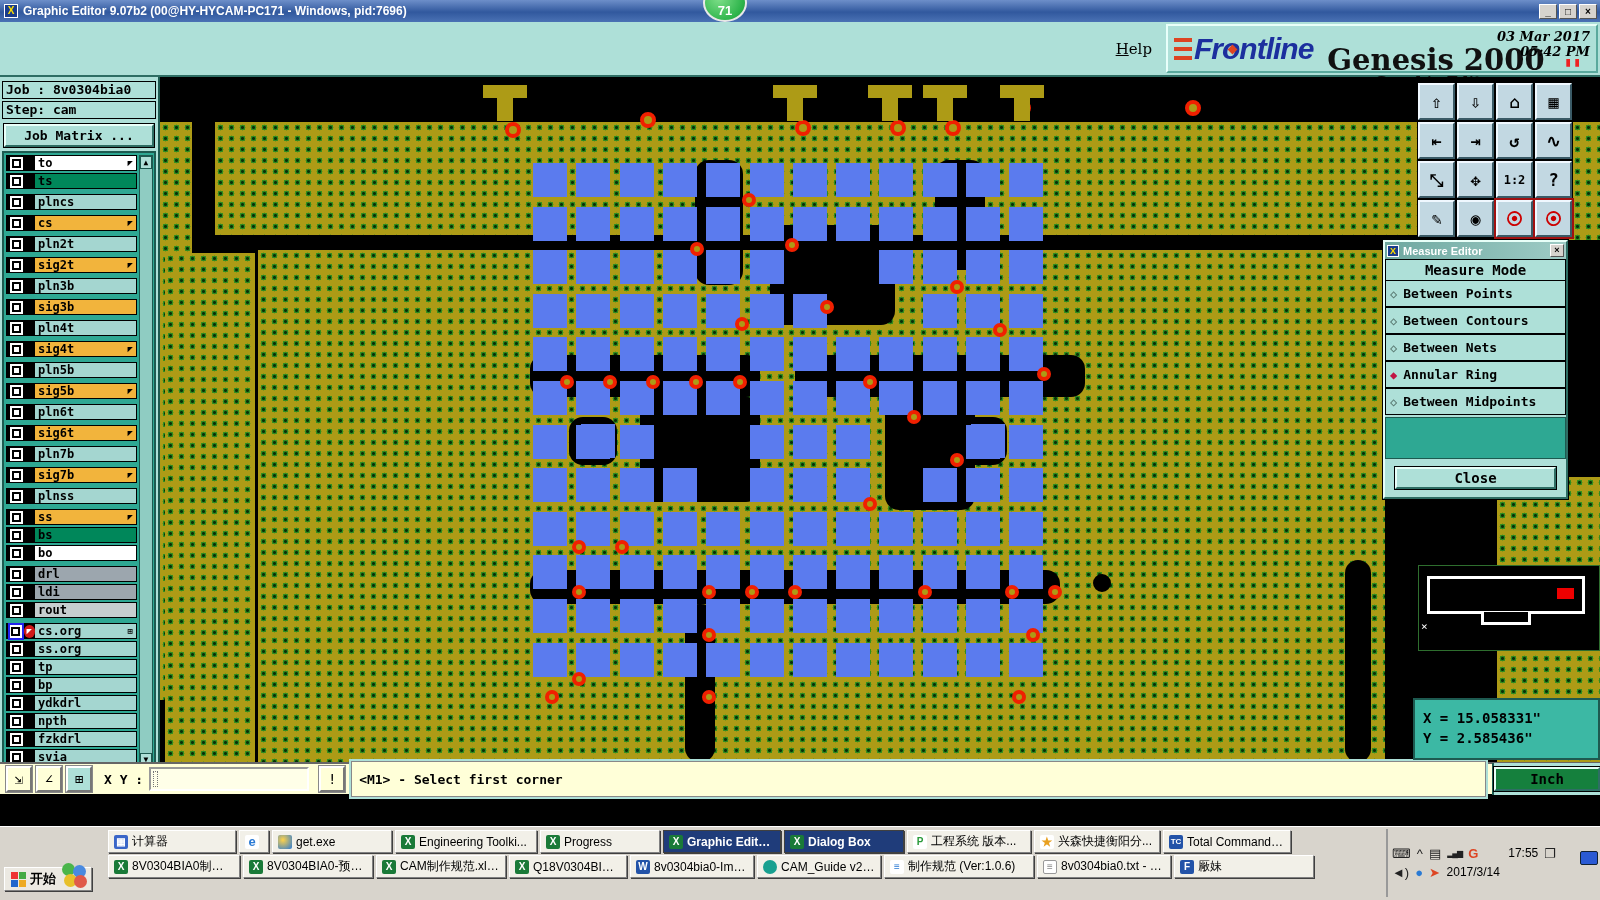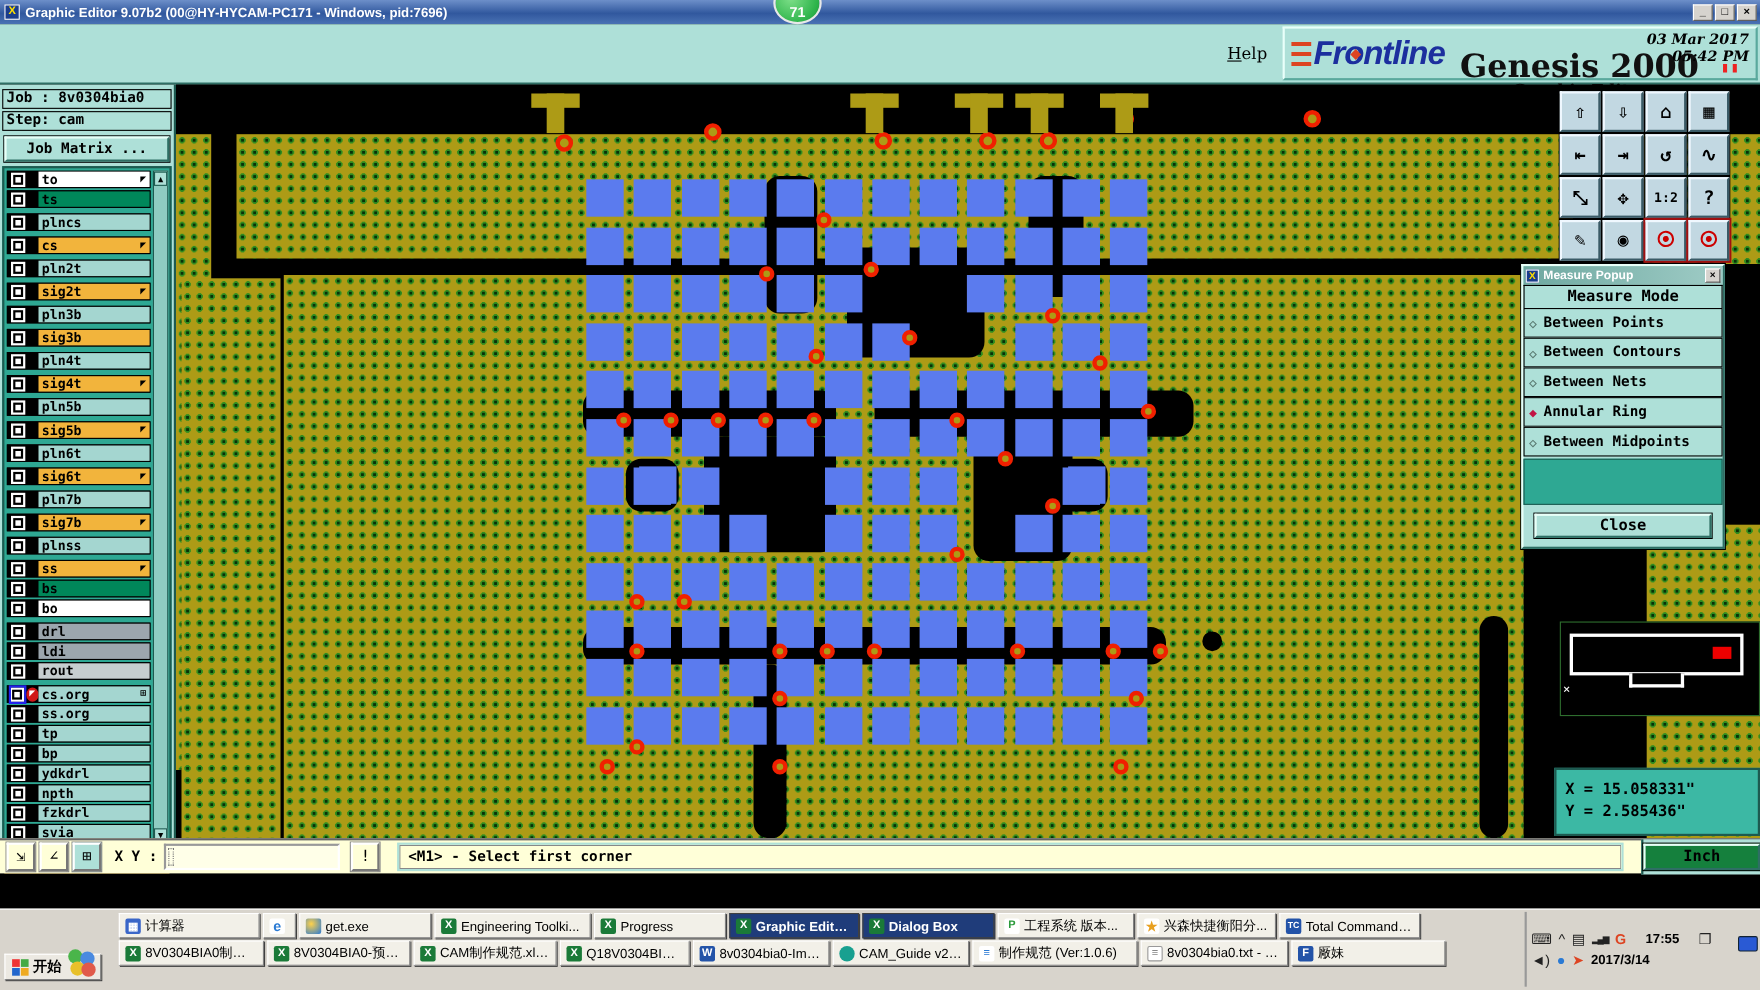--- a/index.html
+++ b/index.html
@@ -125,22 +125,22 @@
   #statusbar{position:absolute;left:0;top:762px;width:1600px;height:32px;background:#ffffd8;
     border-top:2px solid #666;display:flex;align-items:center;gap:4px;padding:0 0 0 6px;}
   .stbtn{width:26px;height:26px;background:#ffffd8;border:2px solid #fff;border-right-color:#777;
     border-bottom-color:#777;box-shadow:0 0 0 1px #888;font-size:14px;text-align:center;line-height:22px;flex:none;}
   .stbtn.teal{background:#aee0d8;}
   #xy-label{font-size:13px;font-weight:bold;margin:0 2px 0 8px;}
   #xy-input{width:160px;height:24px;background:#ffffe8;border:2px solid #999;border-bottom-color:#fff;
     border-right-color:#fff;font-size:13px;padding:2px;display:flex;align-items:center;}
   #caret{width:5px;height:16px;border:1px dotted #777;}
   #alert-btn{margin-left:6px;}
-  #msgfield{flex:1;height:26px;background:#ffffd8;border:2px solid #aee0d8;box-shadow:inset 0 0 0 1px #888;
-    font-size:13px;font-weight:bold;display:flex;align-items:center;padding-left:8px;margin:0 12px;}
+  #msgfield{flex:1;height:40px;background:#ffffd8;border:2px solid #aee0d8;box-shadow:inset 0 0 0 1px #888;
+    font-size:13px;font-weight:bold;display:flex;align-items:center;padding-left:8px;margin:0 0;}
   #inchwrap{width:108px;height:32px;background:#aee0d8;border-left:2px solid #1d5a50;display:flex;
     align-items:center;justify-content:center;flex:none;}
   #inchbtn{width:112px;height:24px;background:#15803d;border:2px solid #e8fff8;border-right-color:#2e6e64;
     border-bottom-color:#2e6e64;box-shadow:0 0 0 1px #000;font-size:14px;font-weight:bold;
     text-align:center;line-height:20px;}
   
   #messagebar{position:absolute;left:0;top:794px;width:1600px;height:32px;background:#c9f3f1;
     border-top:3px solid #222;border-bottom:2px solid #555;display:flex;align-items:center;justify-content:center;
     font-size:13px;font-weight:bold;color:#000;}
   
@@ -164,21 +164,21 @@
     border-right-color:#808080;border-bottom-color:#808080;box-shadow:1px 1px 0 #404040;
     display:flex;align-items:center;gap:4px;font-size:13px;font-weight:bold;padding:0 6px;margin-top:36px;}
   #winflag{width:15px;height:15px;display:grid;grid-template-columns:7px 7px;grid-auto-rows:7px;gap:1px;}
   #winflag span:nth-child(1){background:#e33;} #winflag span:nth-child(2){background:#4a4;}
   #winflag span:nth-child(3){background:#26c;} #winflag span:nth-child(4){background:#ea2;}
   #dots-icon{position:absolute;left:62px;top:36px;width:26px;height:26px;}
   #dots-icon i{position:absolute;width:13px;height:13px;border-radius:50%;}
   #tray{position:absolute;right:24px;top:2px;width:190px;height:68px;border-left:2px solid #999;
     display:flex;flex-wrap:wrap;align-content:center;gap:3px 6px;padding:2px 4px;font-size:12px;}
   .trico{font-size:13px;line-height:16px;color:#222;}
-  #tr-time,#tr-date{width:54px;text-align:center;font-size:12px;color:#000;font-weight:bold;}
+  #tr-time,#tr-date{width:54px;text-align:right;font-size:12px;color:#000;}
   #showdesk{position:absolute;right:2px;top:24px;width:18px;height:14px;background:#2a5ad4;border:1px solid #123;border-radius:2px;}
 </style>
 </head>
 <body>
 
 <div id="screen">
 
   <div id="titlebar">
     <div class="tb-icon">X</div>
     <span>Graphic Editor 9.07b2 (00@HY-HYCAM-PC171 - Windows, pid:7696)</span>
@@ -633,21 +633,21 @@
         <div class="rtbtn">?</div>
         <div class="rtbtn">✎</div>
         <div class="rtbtn">◉</div>
         <div class="rtbtn red">⦿</div>
         <div class="rtbtn red">⦿</div>
       </div>
 
     <div id="measure">
       <div id="m-title">
         <div class="tb-icon">X</div>
-        <span>Measure Popup</span>
+        <span>Measure Editor</span>
         <div id="m-close">×</div>
       </div>
       <div id="m-head">Measure Mode</div>
       <div id="m-opts">
           <div class="m-opt">
             <div class="dia">◇</div>
             <div>Between Points</div>
           </div>
           <div class="m-opt">
             <div class="dia">◇</div>

